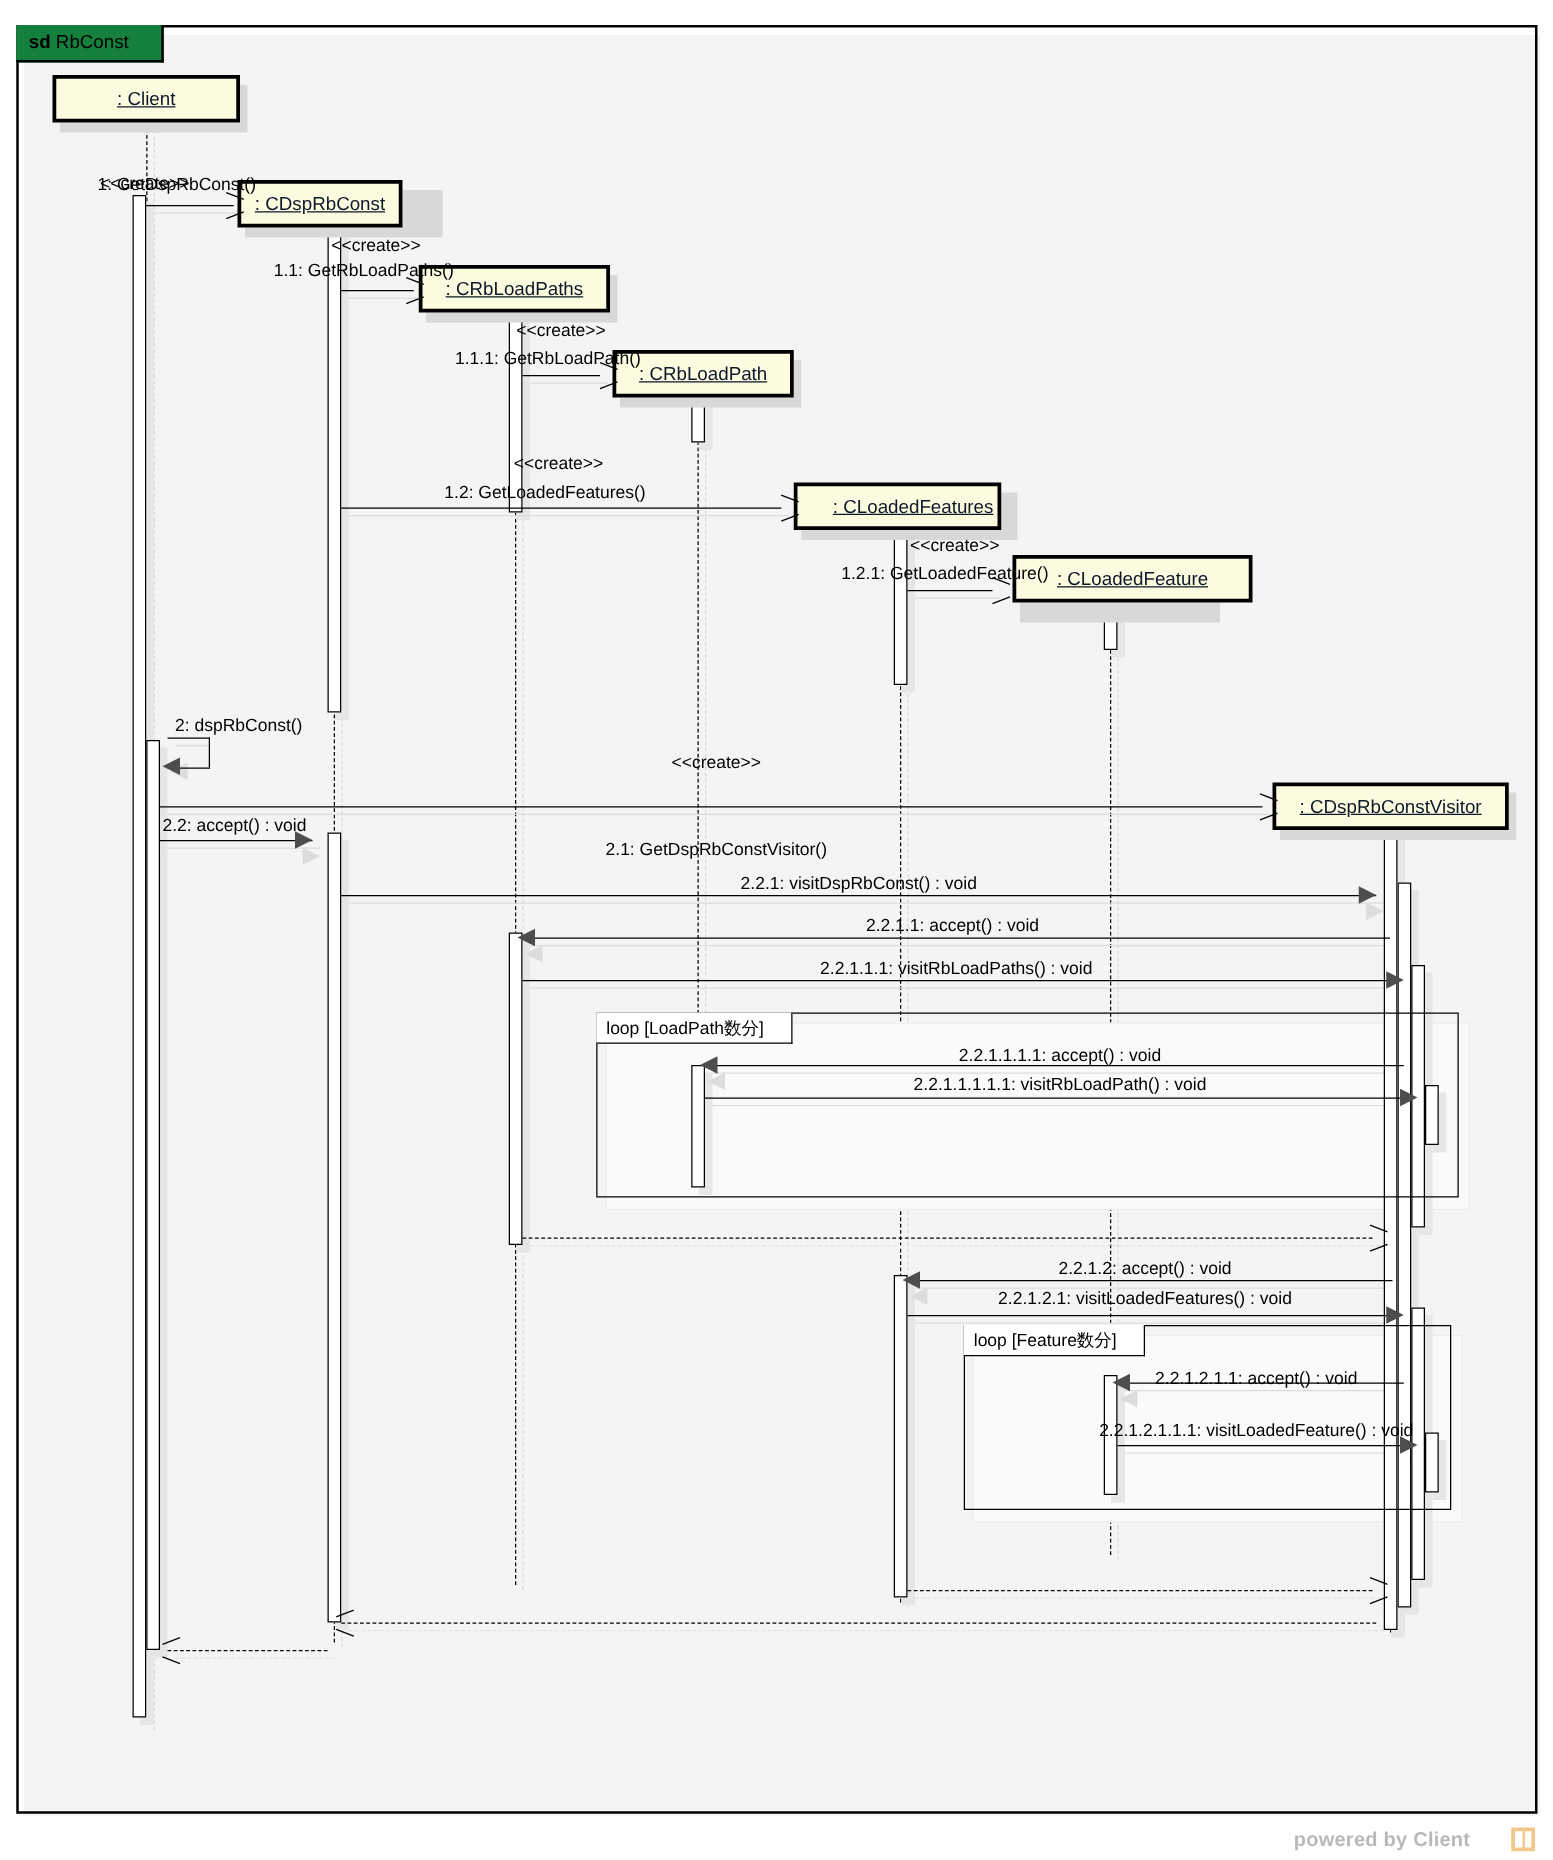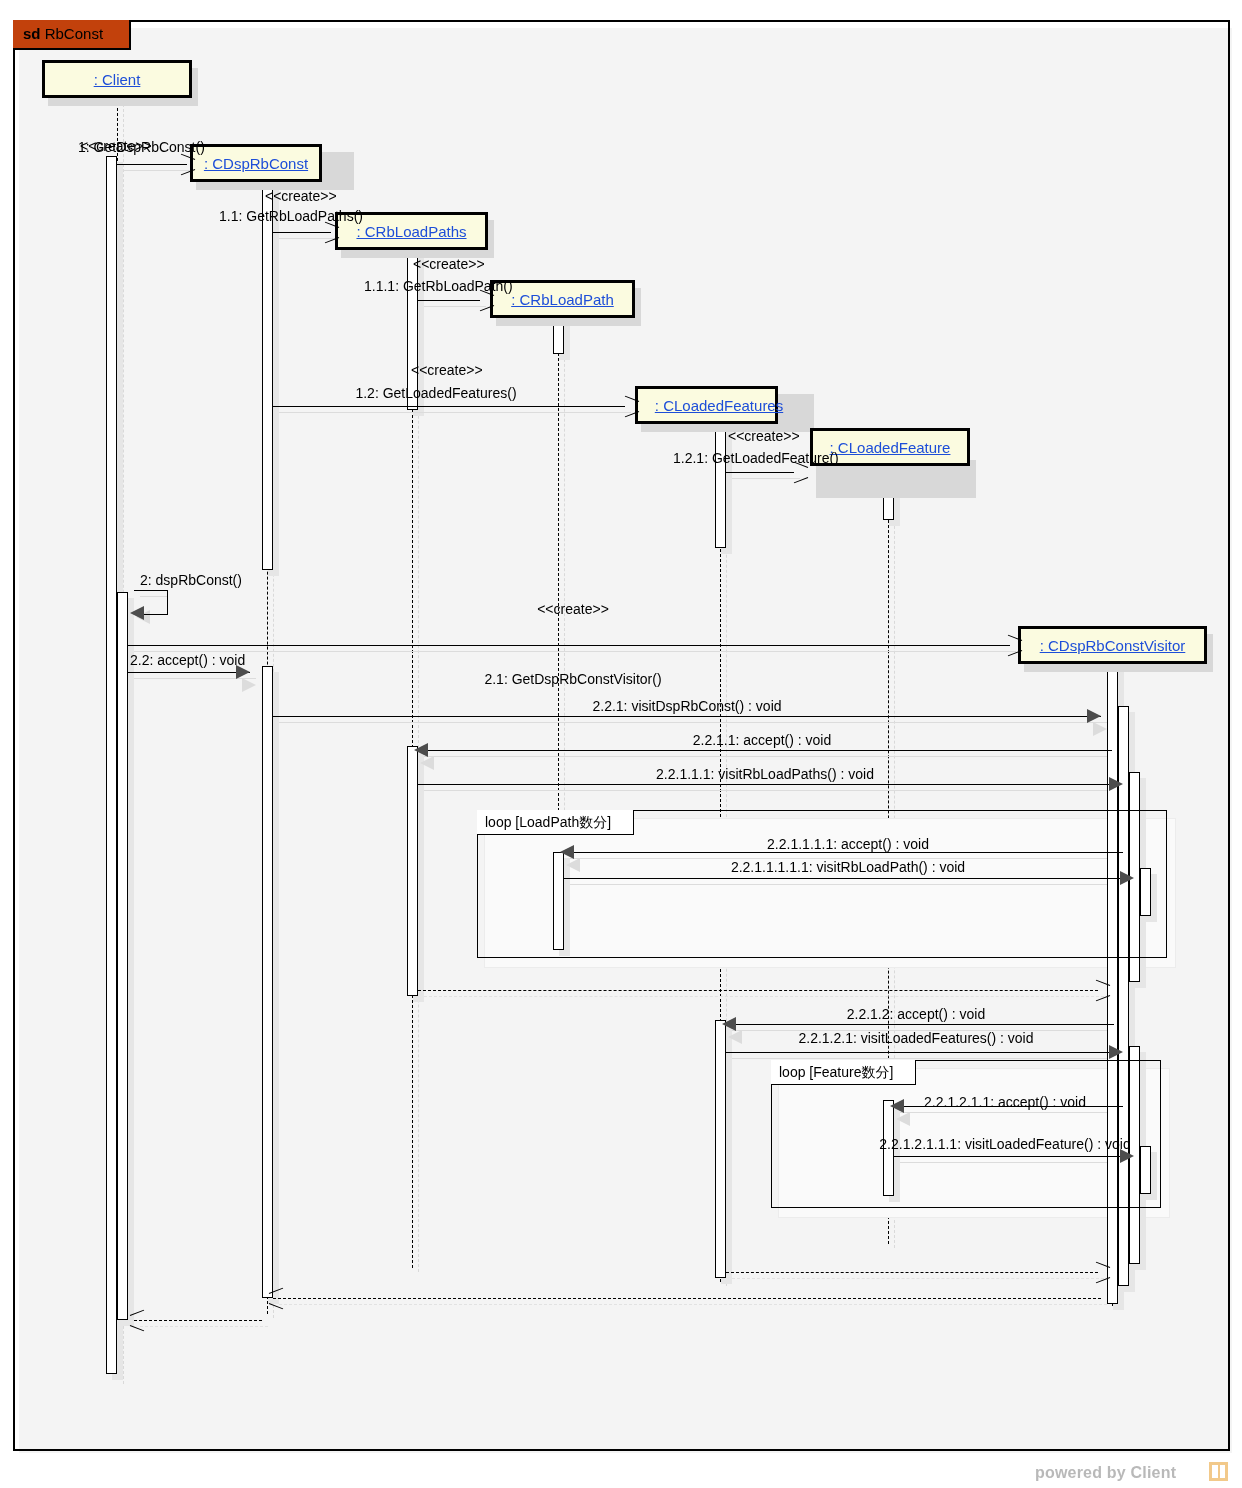--- a/index.html
+++ b/index.html
@@ -4,30 +4,30 @@
 <style>
   html,body{margin:0;padding:0;background:#fff;}
   body{font-family:"Liberation Sans",sans-serif;}
   #stage{position:relative;width:1242px;height:1488px;background:#fff;overflow:hidden;}
 
   
   .frame{position:absolute;border:2px solid #000;background:transparent;}
   .frame-shadow{position:absolute;background:#f4f4f4;}
   .frame-label{
     position:absolute;border:2px solid #000;border-top:none;border-left:none;
-    background:#c2410c;font-size:15px;line-height:1;padding:6px 26px 7px 10px;
+    background:#15803d;font-size:15px;line-height:1;padding:6px 26px 7px 10px;
     white-space:nowrap;
   }
   .frame-label .kw{font-weight:bold;}
 
   
   .obj{position:absolute;box-sizing:border-box;border:3px solid #000;background:#fbfbe0;
        display:flex;align-items:center;justify-content:center;z-index:6;}
   .obj-shadow{position:absolute;background:#d8d8d8;z-index:5;}
-  .obj span{font-size:15px;color:#1d4ed8;text-decoration:underline;white-space:nowrap;}
+  .obj span{font-size:15px;color:#0f172a;text-decoration:underline;white-space:nowrap;}
 
   .lifeline{position:absolute;border-left:1px dashed #000;z-index:2;}
   .lifeline-sh{position:absolute;border-left:1px dashed #d9d9d9;z-index:1;}
 
   
   .act{position:absolute;box-sizing:border-box;border:1px solid #000;background:#fff;z-index:4;}
   .act-sh{position:absolute;background:#e6e6e6;z-index:3;}
 
   
   .msg{position:absolute;height:0;border-top:1px solid #000;z-index:7;}
@@ -92,26 +92,26 @@
   <div class="obj" style="left:335px;top:212px;width:153px;height:38px;">
     <span>: CRbLoadPaths</span>
   </div>
 
   <div class="obj-shadow" style="left:496px;top:288px;width:145px;height:38px;"></div>
   <div class="obj" style="left:490px;top:280px;width:145px;height:38px;">
     <span>: CRbLoadPath</span>
   </div>
 
   <div class="obj-shadow" style="left:641px;top:394px;width:173px;height:38px;"></div>
-  <div class="obj" style="left:635px;top:386px;width:143px;height:38px;padding-left:25px;">
+  <div class="obj" style="left:635px;top:386px;width:166px;height:38px;padding-left:25px;">
     <span>: CLoadedFeatures</span>
   </div>
 
   <div class="obj-shadow" style="left:816px;top:460px;width:160px;height:38px;"></div>
-  <div class="obj" style="left:810px;top:428px;width:160px;height:38px;">
+  <div class="obj" style="left:810px;top:444px;width:192px;height:38px;">
     <span>: CLoadedFeature</span>
   </div>
 
   <div class="obj-shadow" style="left:1024px;top:634px;width:189px;height:38px;"></div>
   <div class="obj" style="left:1018px;top:626px;width:189px;height:38px;">
     <span>: CDspRbConstVisitor</span>
   </div>
 
   <div class="lifeline-sh" style="left:123px;top:104px;height:1280px;"></div>
   <div class="lifeline" style="left:117px;top:98px;height:1282px;"></div>

